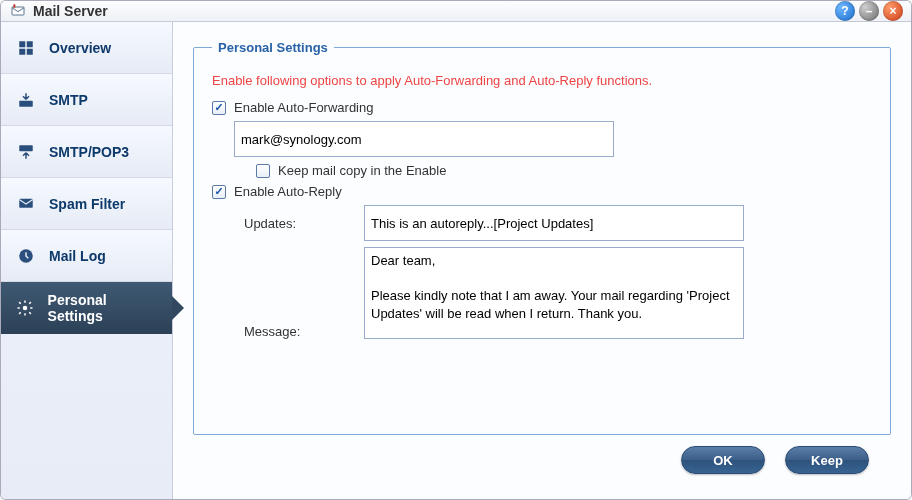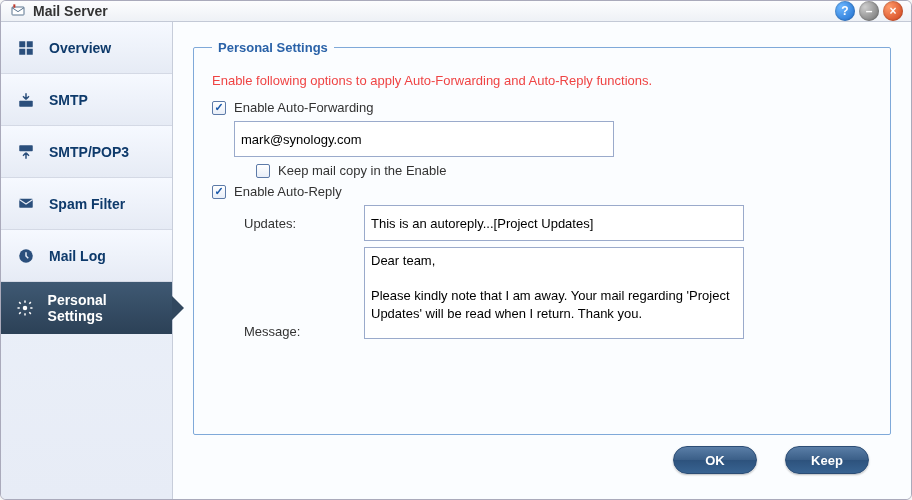--- a/index.html
+++ b/index.html
@@ -33,21 +33,21 @@
   .row { display:flex; align-items:center; margin:6px 0; }
   .row .lbl { width:130px; color:#333; padding-left:10px;}
   .indent { padding-left:22px; }
   .indent2 { padding-left:44px; }
   input[type=text] { width:380px; height:36px; border:1px solid #9aaacb; padding:2px 6px; font-size:13px; background:#fff;}
   textarea { width:380px; height:92px; border:1px solid #9aaacb; padding:4px 6px; font-size:13px; background:#fff; resize:none; font-family:inherit; line-height:1.35;}
   .cb { width:14px; height:14px; border:1px solid #5c7aa8; border-radius:2px; display:inline-flex; align-items:center; justify-content:center; margin-right:8px; background:linear-gradient(#fff,#e8eef8); cursor:pointer; flex:0 0 14px;}
   .cb.checked::after { content:"✓"; font-size:11px; color:#1c5aaa; font-weight:bold; line-height:1;}
   .cb-label { cursor:pointer; }
 
-  .footer { height:50px; display:flex; align-items:center; justify-content:flex-end; padding:0 22px; gap:28px;}
+  .footer { height:50px; display:flex; align-items:center; justify-content:flex-end; padding:0 22px; gap:20px;}
   .btn { min-width:84px; height:28px; border:1px solid #2c4d75; border-radius:14px; background:linear-gradient(#5a7ea7,#3b5f88 49%,#2d527d 50%,#386391); color:#fff; font-weight:bold; font-size:13px; cursor:pointer; padding:0 18px; box-shadow:0 1px 2px rgba(0,0,0,0.25);}
 </style>
 </head>
 <body>
 
 <div class="window">
   <div class="titlebar">
     <span class="app-icon">
       <svg viewBox="0 0 24 24" width="16" height="16">
           <rect x="3" y="6" width="18" height="12" rx="1" fill="#fff" stroke="#5b748f" stroke-width="1.5"></rect>

